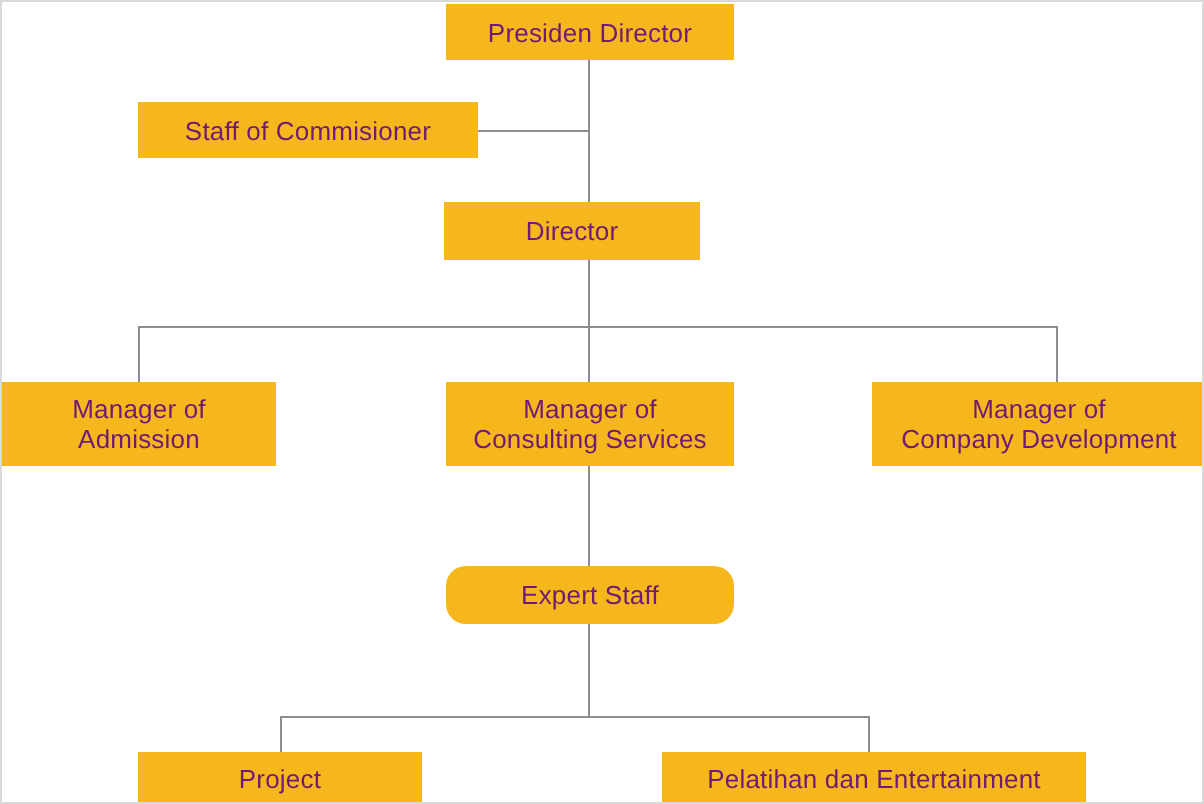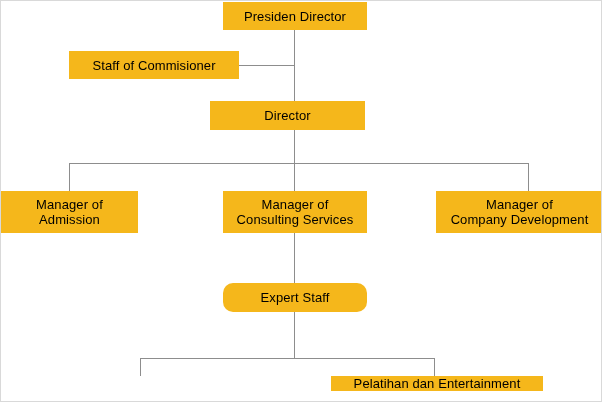--- a/index.html
+++ b/index.html
@@ -15,21 +15,21 @@
     width: 602px;
     height: 402px;
     background: #ffffff;
     overflow: hidden;
     box-sizing: border-box;
     border: 1px solid #d9d9d9;
   }
   .node {
     position: absolute;
     background: #f5b71b;
-    color: #000000;
+    color: #701a75;
     font-size: 13px;
     line-height: 15px;
     display: flex;
     align-items: center;
     justify-content: center;
     text-align: center;
     box-sizing: border-box;
     z-index: 2;
     white-space: pre-line;
     letter-spacing: 0.1px;
@@ -68,29 +68,30 @@
   <div class="conn h" style="left:139px; top:357px; width:295px;"></div>
 
   <div class="conn v" style="left:139px; top:357px; height:18px;"></div>
 
   <div class="conn v" style="left:433px; top:357px; height:18px;"></div>
 
   <div class="node" style="left:222px; top:1px; width:144px; height:28px;">Presiden Director</div>
 
   <div class="node" style="left:68px; top:50px; width:170px; height:28px;">Staff of Commisioner</div>
 
-  <div class="node" style="left:209px; top:100px; width:155px; height:29px;">Director</div>
+  <div class="node" style="left:221px; top:100px; width:128px; height:29px;">Director</div>
 
   <div class="node" style="left:0px; top:190px; width:137px; height:42px;">Manager of
 Admission</div>
 
   <div class="node" style="left:222px; top:190px; width:144px; height:42px;">Manager of
 Consulting Services</div>
 
   <div class="node" style="left:435px; top:190px; width:167px; height:42px;">Manager of
 Company Development</div>
 
   <div class="node" style="left:222px; top:282px; width:144px; height:29px;border-radius:10px;">Expert Staff</div>
 
+  <div class="node" style="left:68px; top:375px; width:142px; height:26px;">Project</div>
 
-  <div class="node" style="left:330px; top:375px; width:212px; height:15px;">Pelatihan dan Entertainment</div>
+  <div class="node" style="left:330px; top:375px; width:212px; height:26px;">Pelatihan dan Entertainment</div>
 
 </div>
 
 </body></html>

